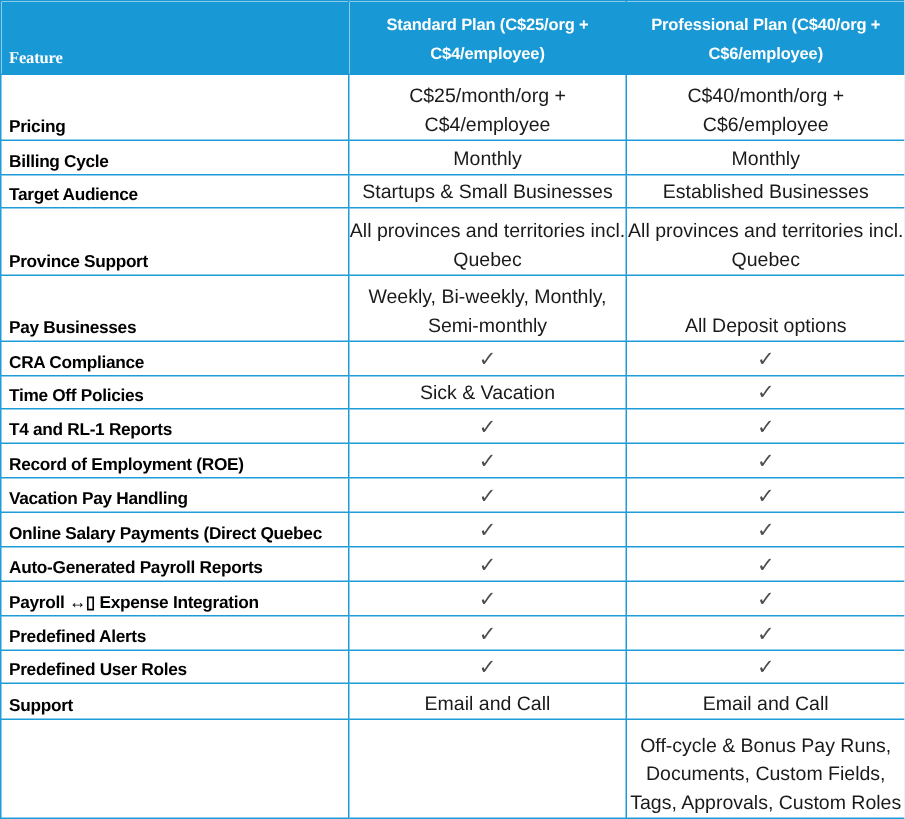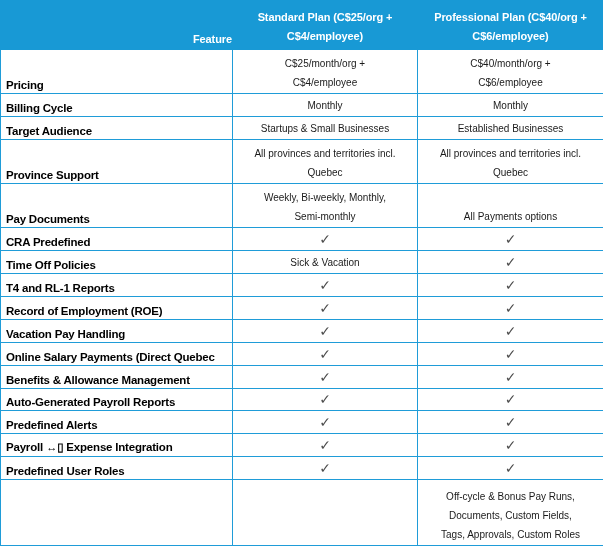--- a/index.html
+++ b/index.html
@@ -24,21 +24,21 @@
   tr.hdr { height: 45px; }
   tr.hdr td {
     background: #1899d5;
     border-color: #1899d5;
     color: #ffffff;
     font-weight: bold;
     font-size: 11px;
     letter-spacing: -0.1px;
     vertical-align: bottom;
   }
-  td.hfeat { text-align: right; padding: 0 0 4px 5px; }
+  td.hfeat { text-align: left; padding: 0 0 4px 5px; font-family: Liberation Serif, serif; }
   td.hcol {
     text-align: center;
     white-space: pre;
     line-height: 19px;
     padding-bottom: 3px;
     background-image: linear-gradient(to right, rgba(255,255,255,0.45), rgba(255,255,255,0.45));
     background-size: 1px 100%;
     background-repeat: no-repeat;
     background-position: left top;
   }
@@ -57,21 +57,21 @@
     font-weight: bold;
     font-size: 11.5px;
     letter-spacing: -0.2px;
     color: #000000;
     white-space: nowrap;
     margin-top: 16px;
   }
   td.val {
     vertical-align: bottom;
     text-align: center;
-    font-size: 10px;
+    font-size: 13px;
     color: #1a1a1a;
     white-space: pre;
     line-height: 19px;
     padding: 0 0 1px 0;
   }
   td.val.chk {
     font-size: 14px;
     color: #4d4d4d;
     line-height: 19px;
   }
@@ -118,28 +118,28 @@
 
     <tr class="h41">
       <td class="feat"><span>Province Support</span></td>
       <td class="val"><span>All provinces and territories incl.
 Quebec</span></td>
       <td class="val"><span>All provinces and territories incl.
 Quebec</span></td>
     </tr>
 
     <tr class="h40">
-      <td class="feat"><span>Pay Documents</span></td>
+      <td class="feat"><span>Pay Businesses</span></td>
       <td class="val"><span>Weekly, Bi-weekly, Monthly,
 Semi-monthly</span></td>
-      <td class="val"><span>All Payments options</span></td>
-    </tr>
-
-    <tr class="h20">
-      <td class="feat"><span>CRA Predefined</span></td>
+      <td class="val"><span>All Deposit options</span></td>
+    </tr>
+
+    <tr class="h20">
+      <td class="feat"><span>CRA Compliance</span></td>
       <td class="val chk"><span>✓</span></td>
       <td class="val chk"><span>✓</span></td>
     </tr>
 
     <tr class="h20">
       <td class="feat"><span>Time Off Policies</span></td>
       <td class="val"><span>Sick &amp; Vacation</span></td>
       <td class="val chk"><span>✓</span></td>
     </tr>
 
@@ -160,52 +160,52 @@
       <td class="val chk"><span>✓</span></td>
       <td class="val chk"><span>✓</span></td>
     </tr>
 
     <tr class="h20">
       <td class="feat"><span>Online Salary Payments (Direct Quebec</span></td>
       <td class="val chk"><span>✓</span></td>
       <td class="val chk"><span>✓</span></td>
     </tr>
 
-    <tr class="h20">
-      <td class="feat"><span>Benefits &amp; Allowance Management</span></td>
-      <td class="val chk"><span>✓</span></td>
-      <td class="val chk"><span>✓</span></td>
-    </tr>
 
 
     <tr class="h20">
       <td class="feat"><span>Auto-Generated Payroll Reports</span></td>
       <td class="val chk"><span>✓</span></td>
       <td class="val chk"><span>✓</span></td>
     </tr>
 
 
     <tr class="h20">
+      <td class="feat"><span>Payroll ↔▯ Expense Integration</span></td>
+      <td class="val chk"><span>✓</span></td>
+      <td class="val chk"><span>✓</span></td>
+    </tr>
+
+    <tr class="h20">
       <td class="feat"><span>Predefined Alerts</span></td>
       <td class="val chk"><span>✓</span></td>
       <td class="val chk"><span>✓</span></td>
     </tr>
 
     <tr class="h20">
-      <td class="feat"><span>Payroll ↔▯ Expense Integration</span></td>
-      <td class="val chk"><span>✓</span></td>
-      <td class="val chk"><span>✓</span></td>
-    </tr>
-
-    <tr class="h20">
       <td class="feat"><span>Predefined User Roles</span></td>
       <td class="val chk"><span>✓</span></td>
       <td class="val chk"><span>✓</span></td>
     </tr>
 
+    <tr class="h22">
+      <td class="feat"><span>Support</span></td>
+      <td class="val"><span>Email and Call</span></td>
+      <td class="val"><span>Email and Call</span></td>
+    </tr>
 
     <tr class="h60">
       <td class="feat"></td>
       <td class="val"></td>
       <td class="val"><span>Off-cycle &amp; Bonus Pay Runs,
 Documents, Custom Fields,
 Tags, Approvals, Custom Roles</span></td>
     </tr>
 
   </tbody>

